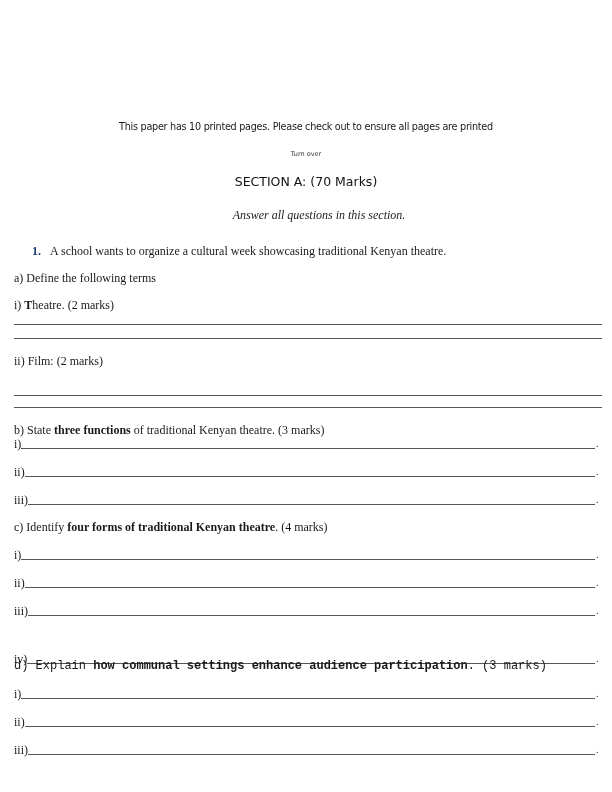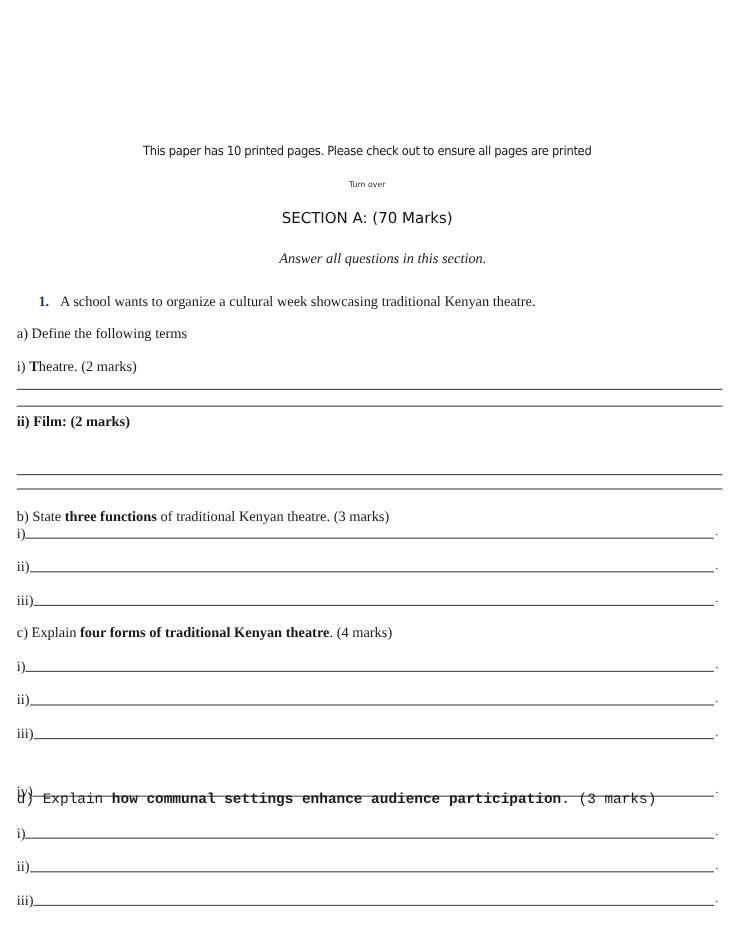--- a/index.html
+++ b/index.html
@@ -112,21 +112,21 @@
 </div>
 
 <div class="abs text" style="left:14px; top:271px;">a) Define the following terms</div>
 
 <div class="abs text" style="left:14px; top:298px;">
   <span>i) </span><b>T</b><span>heatre. (2 marks)</span>
 </div>
 <div class="rule" style="top:324px;"></div>
 <div class="rule" style="top:338px;"></div>
 
-<div class="abs text" style="left:14px; top:344px;font-weight:bold;">ii) Film: (2 marks)</div>
+<div class="abs text" style="left:14px; top:354px;">ii) Film: (2 marks)</div>
 <div class="rule" style="top:395px;"></div>
 <div class="rule" style="top:407px;"></div>
 
 <div class="abs text" style="left:14px; top:423px;">
   <span>b) State </span><b>three functions</b><span> of traditional Kenyan theatre. (3 marks)</span>
 </div>
 <div class="answer-row" style="top:437px;">
   <span class="answer-label">i)</span>
   <span class="answer-blank"></span>
   <span class="answer-dot">.</span>
@@ -136,21 +136,21 @@
   <span class="answer-blank"></span>
   <span class="answer-dot">.</span>
 </div>
 <div class="answer-row" style="top:493px;">
   <span class="answer-label">iii)</span>
   <span class="answer-blank"></span>
   <span class="answer-dot">.</span>
 </div>
 
 <div class="abs text" style="left:14px; top:520px;">
-  <span>c) Explain </span><b>four forms of traditional Kenyan theatre</b><span>. (4 marks)</span>
+  <span>c) Identify </span><b>four forms of traditional Kenyan theatre</b><span>. (4 marks)</span>
 </div>
 <div class="answer-row" style="top:548px;">
   <span class="answer-label">i)</span>
   <span class="answer-blank"></span>
   <span class="answer-dot">.</span>
 </div>
 <div class="answer-row" style="top:576px;">
   <span class="answer-label">ii)</span>
   <span class="answer-blank"></span>
   <span class="answer-dot">.</span>

